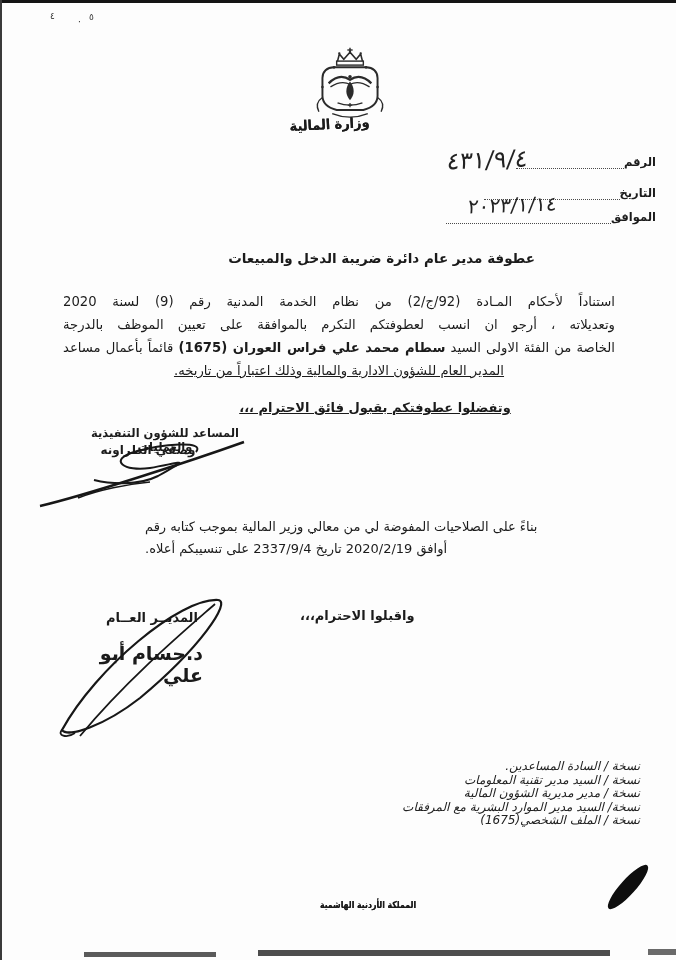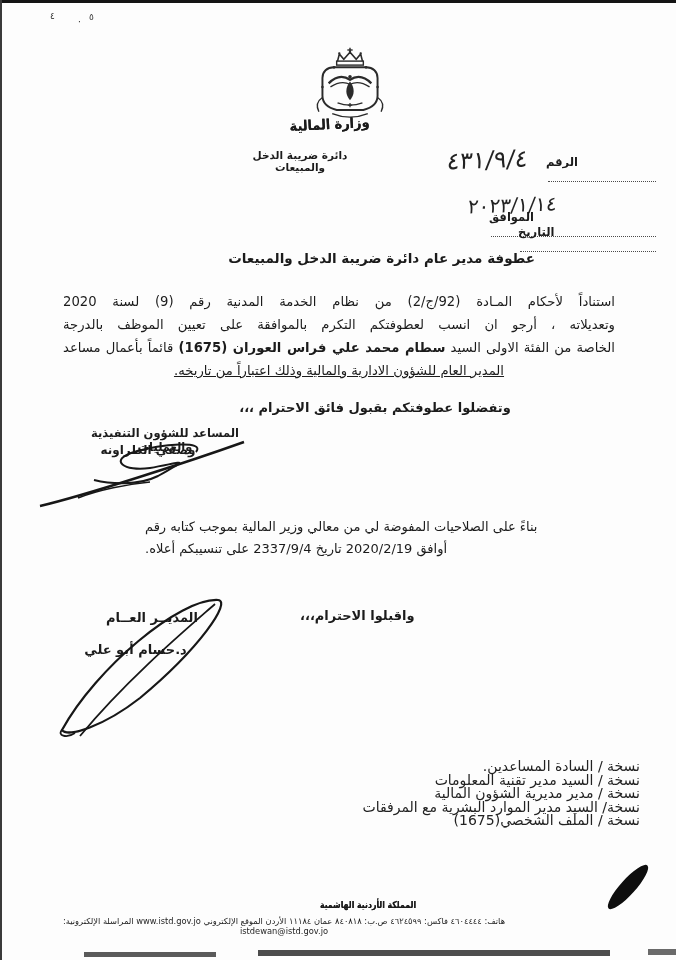--- a/index.html
+++ b/index.html
@@ -10,39 +10,39 @@
   .top-bar{left:0;top:0;width:676px;height:3px;background:#141414;}
   .left-bar{left:0;top:0;width:2px;height:960px;background:#3a3a3a;}
   .strip{background:#5a5a5a;}
   .artifact{font-size:9px;color:#333;}
   
   .crest{left:305px;top:46px;width:90px;height:80px;}
   .ministry{left:272px;top:116px;width:115px;text-align:center;font-weight:bold;font-size:14px;
             transform:rotate(-3deg) scaleX(.92);letter-spacing:-.5px;text-shadow:0 0 .6px #222;}
   .dept{left:230px;top:149px;width:140px;text-align:center;font-weight:bold;font-size:10.5px;}
   
-  .meta-row{display:flex;flex-direction:column;align-items:flex-end;direction:rtl;}
+  .meta-row{display:flex;flex-direction:row;align-items:flex-end;direction:rtl;}
   .meta-label{font-weight:bold;font-size:11.5px;white-space:nowrap;}
   .meta-dots{border-bottom:1.6px dotted #4a4a4a;height:12px;margin-left:2px;}
   .hand{font-size:24px;color:#101010;transform:skewX(-7deg) rotate(-2deg);
         direction:ltr;unicode-bidi:isolate;white-space:nowrap;opacity:.92;}
   
   .addressee{left:205px;top:250px;width:330px;font-weight:bold;font-size:13.5px;}
   .body{right:61px;top:290px;width:552px;font-size:13.2px;line-height:23px;margin-left:8px;}
   .jline{text-align:justify;text-align-last:justify;}
   .cline{text-align:center;text-decoration:underline;}
-  .closing1{right:156px;top:400px;width:290px;text-align:center;font-weight:bold;font-size:13px;}
+  .closing1{right:156px;top:400px;width:290px;text-align:center;font-weight:bold;font-size:13px;text-decoration:underline;}
   .sig1-title{left:70px;top:426px;width:190px;font-weight:bold;font-size:11.5px;text-align:center;}
   .sig1-name{left:88px;top:443px;width:120px;font-weight:bold;font-size:12px;text-align:center;}
   .appr-head{right:61px;top:496px;font-weight:bold;font-size:13px;}
   .appr-body{right:61px;top:516px;width:470px;font-size:13px;line-height:22px;text-align:left;}
   .closing2{left:300px;top:608px;width:140px;font-weight:bold;font-size:13px;text-align:left;}
   .sig2-title{left:92px;top:610px;width:120px;font-weight:bold;font-size:13px;text-align:center;}
-  .sig2-name{left:68px;top:642px;width:135px;font-weight:bold;font-size:13px;text-align:center;}
-  .cc{right:36px;top:760px;text-align:right;font-size:14px;line-height:13.6px;color:#222;}
+  .sig2-name{left:68px;top:642px;width:135px;font-weight:bold;font-size:19px;text-align:right;}
+  .cc{right:36px;top:760px;text-align:right;font-size:12px;line-height:13.6px;color:#222;font-style:italic;}
   
   .kingdom{left:308px;top:899px;width:120px;text-align:center;font-weight:bold;font-size:9.5px;
            transform:scaleX(.82);letter-spacing:-.4px;text-shadow:0 0 .5px #222;}
   .contact{left:28px;top:916px;width:512px;text-align:center;font-size:8.3px;direction:rtl;color:#1e1e1e;}
   svg{display:block;}
 </style>
 </head>
 <body>
 
 <div id="page">
@@ -82,27 +82,26 @@
       <path d="M36,64 Q50,69 64,64" stroke-width="1.6"></path>
       <line x1="50" y1="64" x2="50" y2="69" stroke-width="1.4"></line>
       <line x1="47.5" y1="66.5" x2="52.5" y2="66.5" stroke-width="1.4"></line>
       <path d="M19,58 Q10,64 15,74" stroke-width="1.5"></path>
       <path d="M81,58 Q90,64 85,74" stroke-width="1.5"></path>
       <path d="M30,76 Q50,84 70,76" stroke-width="1.6"></path>
     </svg>
   </div>
 
   <div class="abs ministry">وزارة المالية</div>
-  <div class="abs dept">دائرة ضريبة الدخل والمبيعات</div>
 
   <div class="abs meta-row" style="right:20px;top:155px;">
     <span class="meta-label">الرقم</span>
     <span class="meta-dots" style="width:108px;"></span>
   </div>
-  <div class="abs meta-row" style="right:20px;top:186px;margin-top:39px;">
+  <div class="abs meta-row" style="right:20px;top:186px;">
     <span class="meta-label">التاريخ</span>
     <span class="meta-dots" style="width:136px;"></span>
   </div>
   <div class="abs meta-row" style="right:20px;top:210px;">
     <span class="meta-label">الموافق</span>
     <span class="meta-dots" style="width:165px;"></span>
   </div>
   <div class="abs hand" style="left:447px;top:146px;">٤٣١/٩/٤</div>
   <div class="abs hand" style="left:468px;top:193px;font-size:20px;">٢٠٢٣/١/١٤</div>
 
@@ -151,15 +150,14 @@
     <div>نسخة / الملف الشخصي(1675)</div>
   </div>
 
   <div class="abs" style="left:596px;top:858px;width:64px;height:58px;">
     <svg viewBox="0 0 64 58" width="64" height="58">
       <ellipse cx="32" cy="29" rx="29" ry="7.5" fill="#0e0e0e" transform="rotate(-48 32 29)"></ellipse>
     </svg>
   </div>
 
   <div class="abs kingdom">المملكة الأردنية الهاشمية</div>
-  <div class="abs contact">هاتف: ٤٦٠٤٤٤٤ فاكس: ٤٦٢٤٥٩٩ ص.ب: ٨٤٠٨١٨ عمان ١١١٨٤ الأردن الموقع الإلكتروني www.istd.gov.jo المراسلة الإلكترونية: istdewan@istd.gov.jo</div>
 
 </div>
 
 </body></html>

